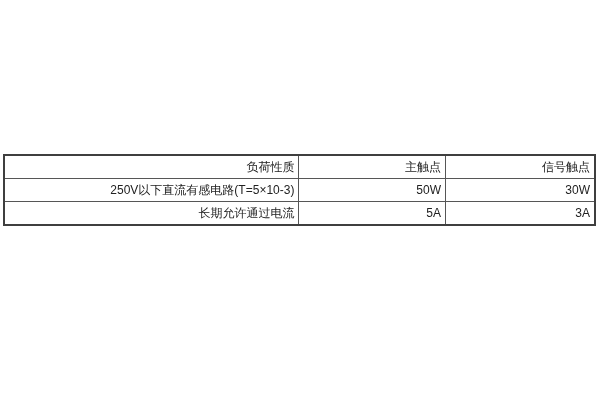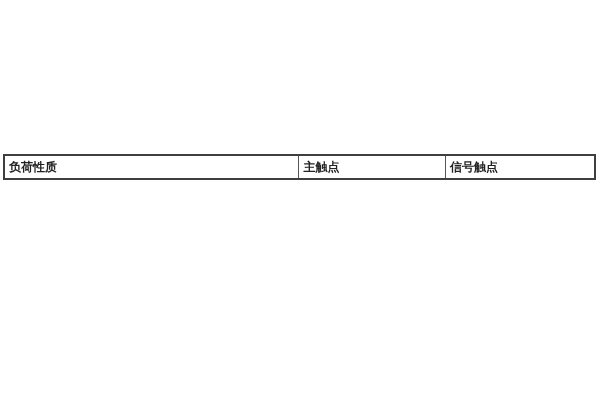--- a/index.html
+++ b/index.html
@@ -20,24 +20,24 @@
       top: 154px;
       width: 593px;
       border-collapse: collapse;
       table-layout: fixed;
       border: 2px solid #3f3f3f;
       background: #ffffff;
     }
     .spec-table th,
     .spec-table td {
       border: 1px solid #565656;
-      text-align: left;
+      text-align: right;
       vertical-align: middle;
       font-size: 12px;
-      font-weight: bold;
+      font-weight: normal;
       color: #222222;
       padding: 3px 4px;
       height: 22px;
       line-height: 16px;
       overflow: hidden;
       white-space: nowrap;
     }
     .col-load   { width: 49.9%; }
     .col-main   { width: 24.8%; }
     .col-signal { width: 25.3%; }
@@ -52,14 +52,24 @@
     <col class="col-signal">
   </colgroup>
   <thead>
     <tr>
       <th>负荷性质</th>
       <th>主触点</th>
       <th>信号触点</th>
     </tr>
   </thead>
   <tbody>
+    <tr>
+      <td>250V以下直流有感电路(T=5×10-3)</td>
+      <td>50W</td>
+      <td>30W</td>
+    </tr>
+    <tr>
+      <td>长期允许通过电流</td>
+      <td>5A</td>
+      <td>3A</td>
+    </tr>
   </tbody>
 </table>
 
 </body></html>

